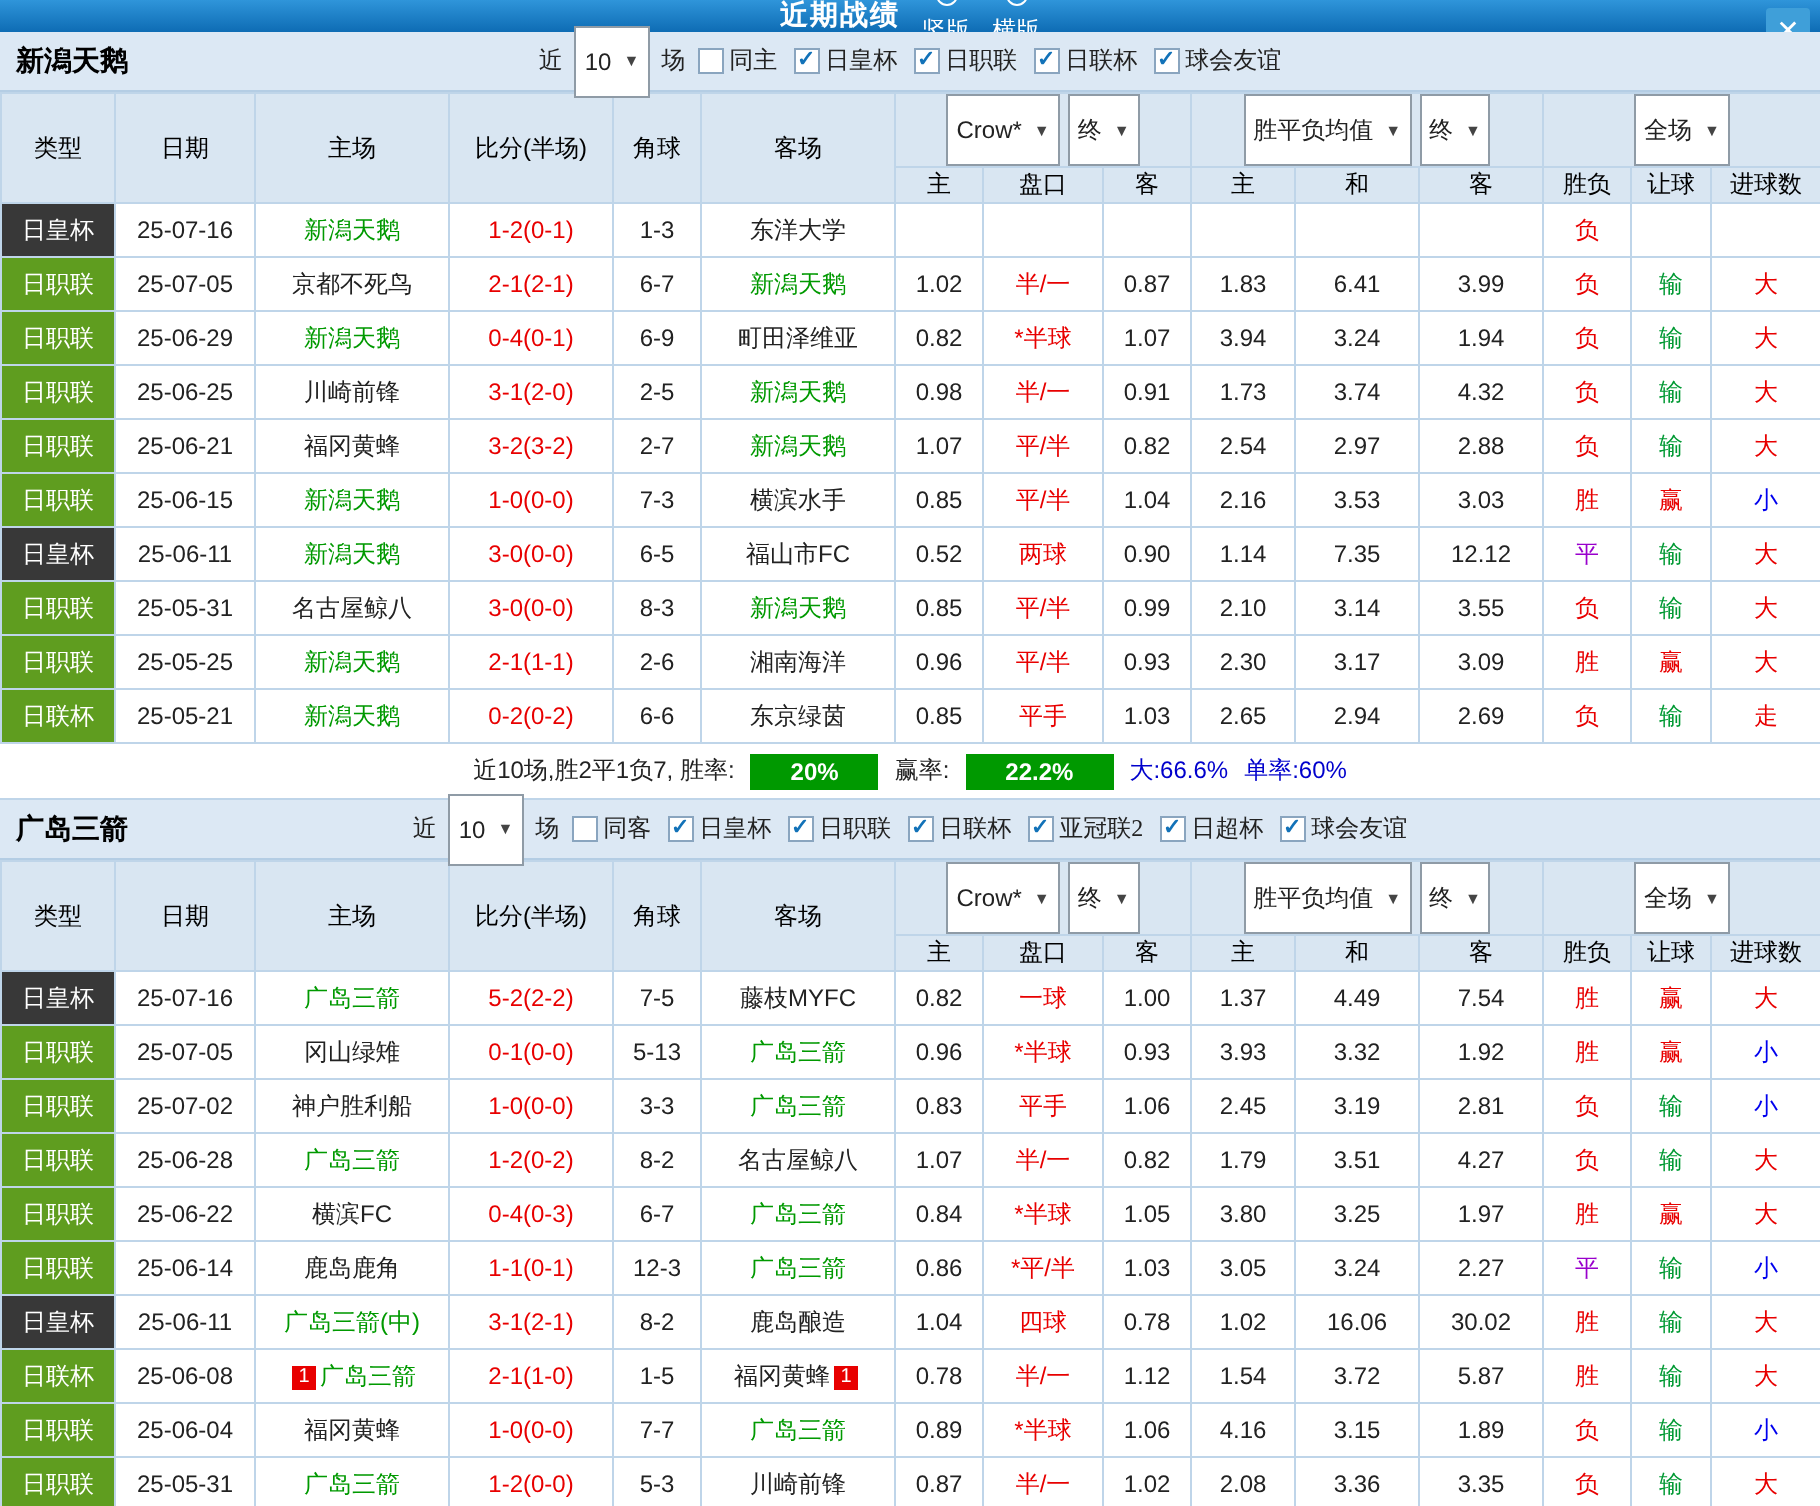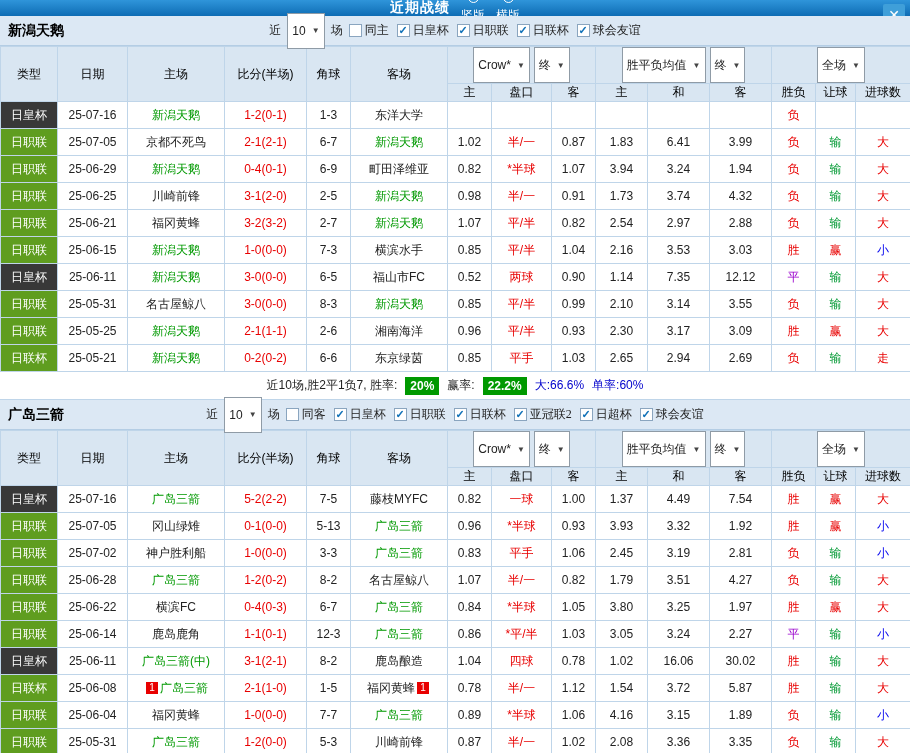--- a/index.html
+++ b/index.html
@@ -64,21 +64,21 @@
   .badge1 {
     display:inline-block; background:#e80000; color:#fff; font-size:10px;
     line-height:12px; width:12px; height:12px; margin:0 2px; vertical-align:1px;
   }
   .selwrap { display:flex; align-items:center; justify-content:center; gap:4px; }
   
   .footer {
     height:28px; border-bottom:1px solid #bfd5e9; background:#fff;
     display:flex; align-items:center; justify-content:center; gap:8px; font-size:12px;
   }
-  .rate-badge { background:#009900; color:#fff; padding:2px 5px; font-weight:bold; }
+  .rate-badge { background:#009900; color:#fff; padding:2px 20px; font-weight:bold; }
   .blue-stat { color:#0000cc; }
 </style>
 </head>
 <body>
 
 <div class="titlebar">
   <span class="title">近期战绩</span>
   <span class="radio">
     <span class="rdot"></span>
     <span>竖版</span>

